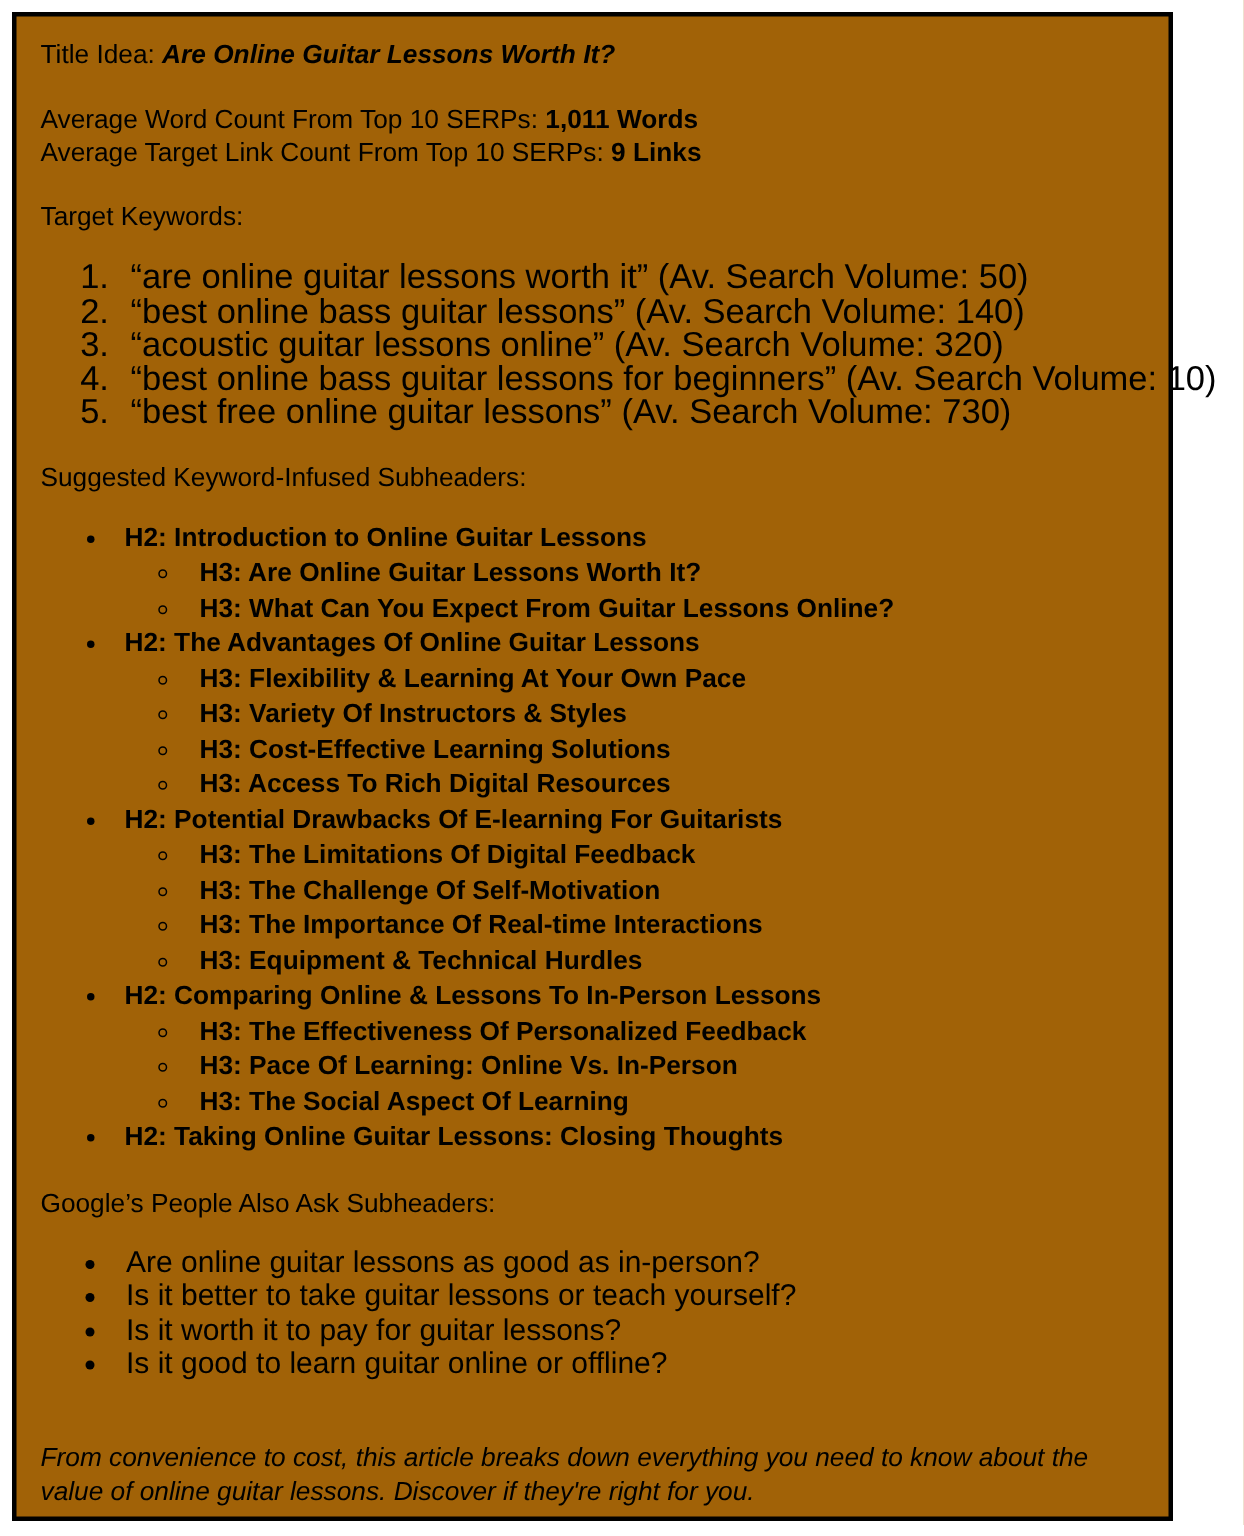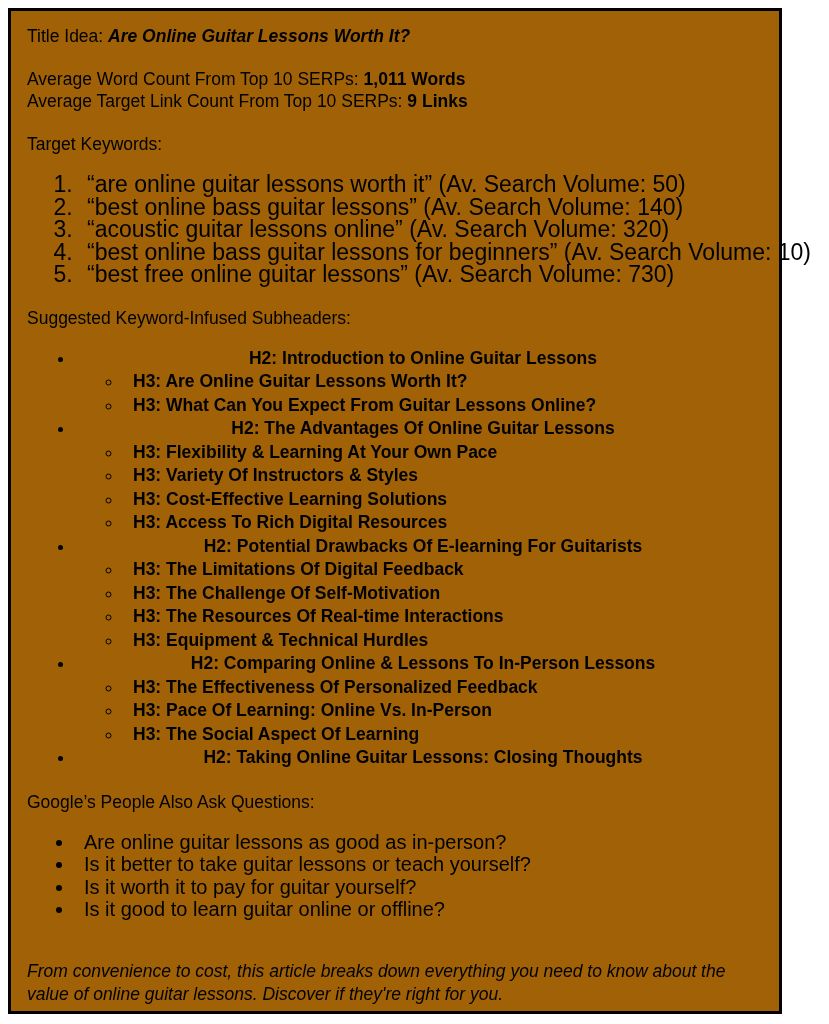--- a/index.html
+++ b/index.html
@@ -63,21 +63,20 @@
     padding: 0 0 0 48px;
     list-style-type: disc;
     list-style-position: outside;
   }
   ul.h2-list > li.h2-item {
     font-size: 17.5px;
     line-height: 23.5px;
     font-weight: bold;
     padding-left: 8px;
     white-space: nowrap;
-    text-align: center;
   }
   ul.h3-list {
     margin: 0;
     padding: 0 0 0 48px;
     list-style-type: circle;
     list-style-position: outside;
   }
   ul.h3-list > li.h3-item {
     font-size: 17.5px;
     line-height: 23.5px;
@@ -160,44 +159,44 @@
         <li class="h3-item">H3: Flexibility &amp; Learning At Your Own Pace</li>
         <li class="h3-item">H3: Variety Of Instructors &amp; Styles</li>
         <li class="h3-item">H3: Cost-Effective Learning Solutions</li>
         <li class="h3-item">H3: Access To Rich Digital Resources</li>
       </ul>
 
       <li class="h2-item">H2: Potential Drawbacks Of E-learning For Guitarists</li>
       <ul class="h3-list">
         <li class="h3-item">H3: The Limitations Of Digital Feedback</li>
         <li class="h3-item">H3: The Challenge Of Self-Motivation</li>
-        <li class="h3-item">H3: The Resources Of Real-time Interactions</li>
+        <li class="h3-item">H3: The Importance Of Real-time Interactions</li>
         <li class="h3-item">H3: Equipment &amp; Technical Hurdles</li>
       </ul>
 
       <li class="h2-item">H2: Comparing Online &amp; Lessons To In-Person Lessons</li>
       <ul class="h3-list">
         <li class="h3-item">H3: The Effectiveness Of Personalized Feedback</li>
         <li class="h3-item">H3: Pace Of Learning: Online Vs. In-Person</li>
         <li class="h3-item">H3: The Social Aspect Of Learning</li>
       </ul>
 
       <li class="h2-item">H2: Taking Online Guitar Lessons: Closing Thoughts</li>
     </ul>
 
     <div class="spacer-lg"></div>
 
-    <div class="line">Google’s People Also Ask Questions:</div>
+    <div class="line">Google’s People Also Ask Subheaders:</div>
 
     <div class="spacer-md"></div>
 
     <ul class="paa-list">
       <li>Are online guitar lessons as good as in-person?</li>
       <li>Is it better to take guitar lessons or teach yourself?</li>
-      <li>Is it worth it to pay for guitar yourself?</li>
+      <li>Is it worth it to pay for guitar lessons?</li>
       <li>Is it good to learn guitar online or offline?</li>
     </ul>
 
     <div class="spacer-lg"></div>
 
 
     <div class="spacer-md"></div>
 
     <div class="meta-desc">From convenience to cost, this article breaks down everything you need to know about the value of online guitar lessons. Discover if they're right for you.</div>
 

